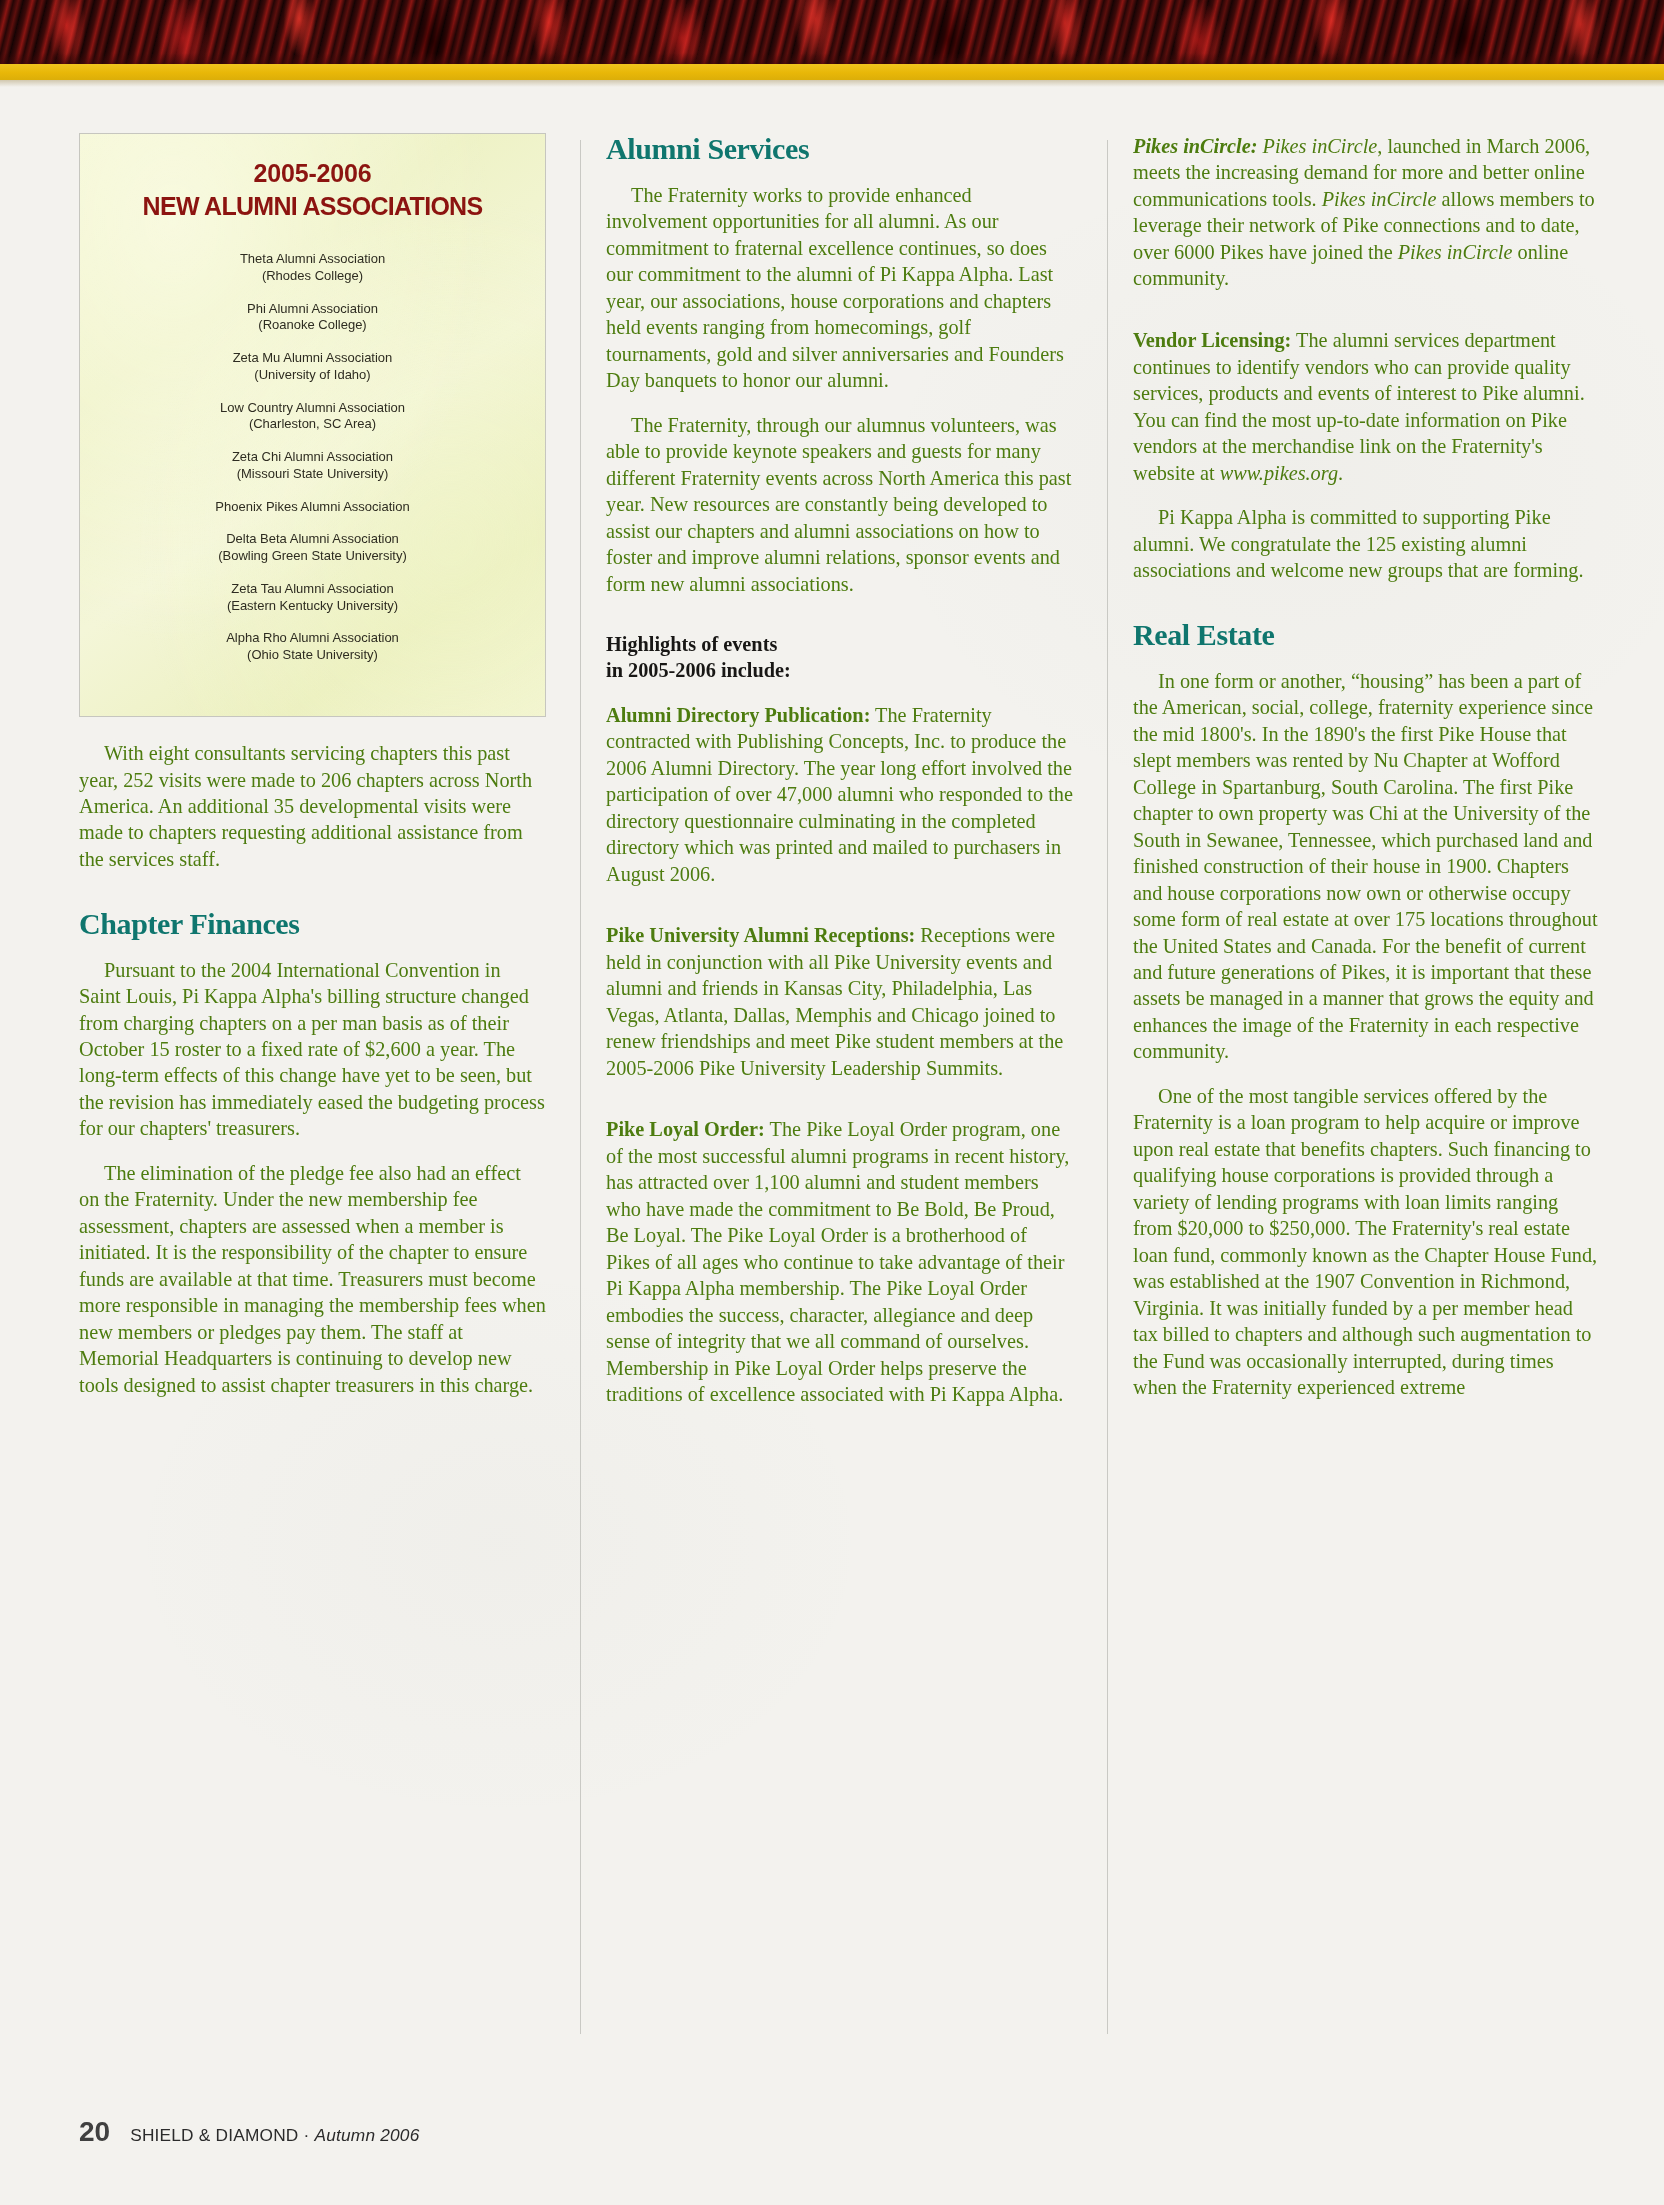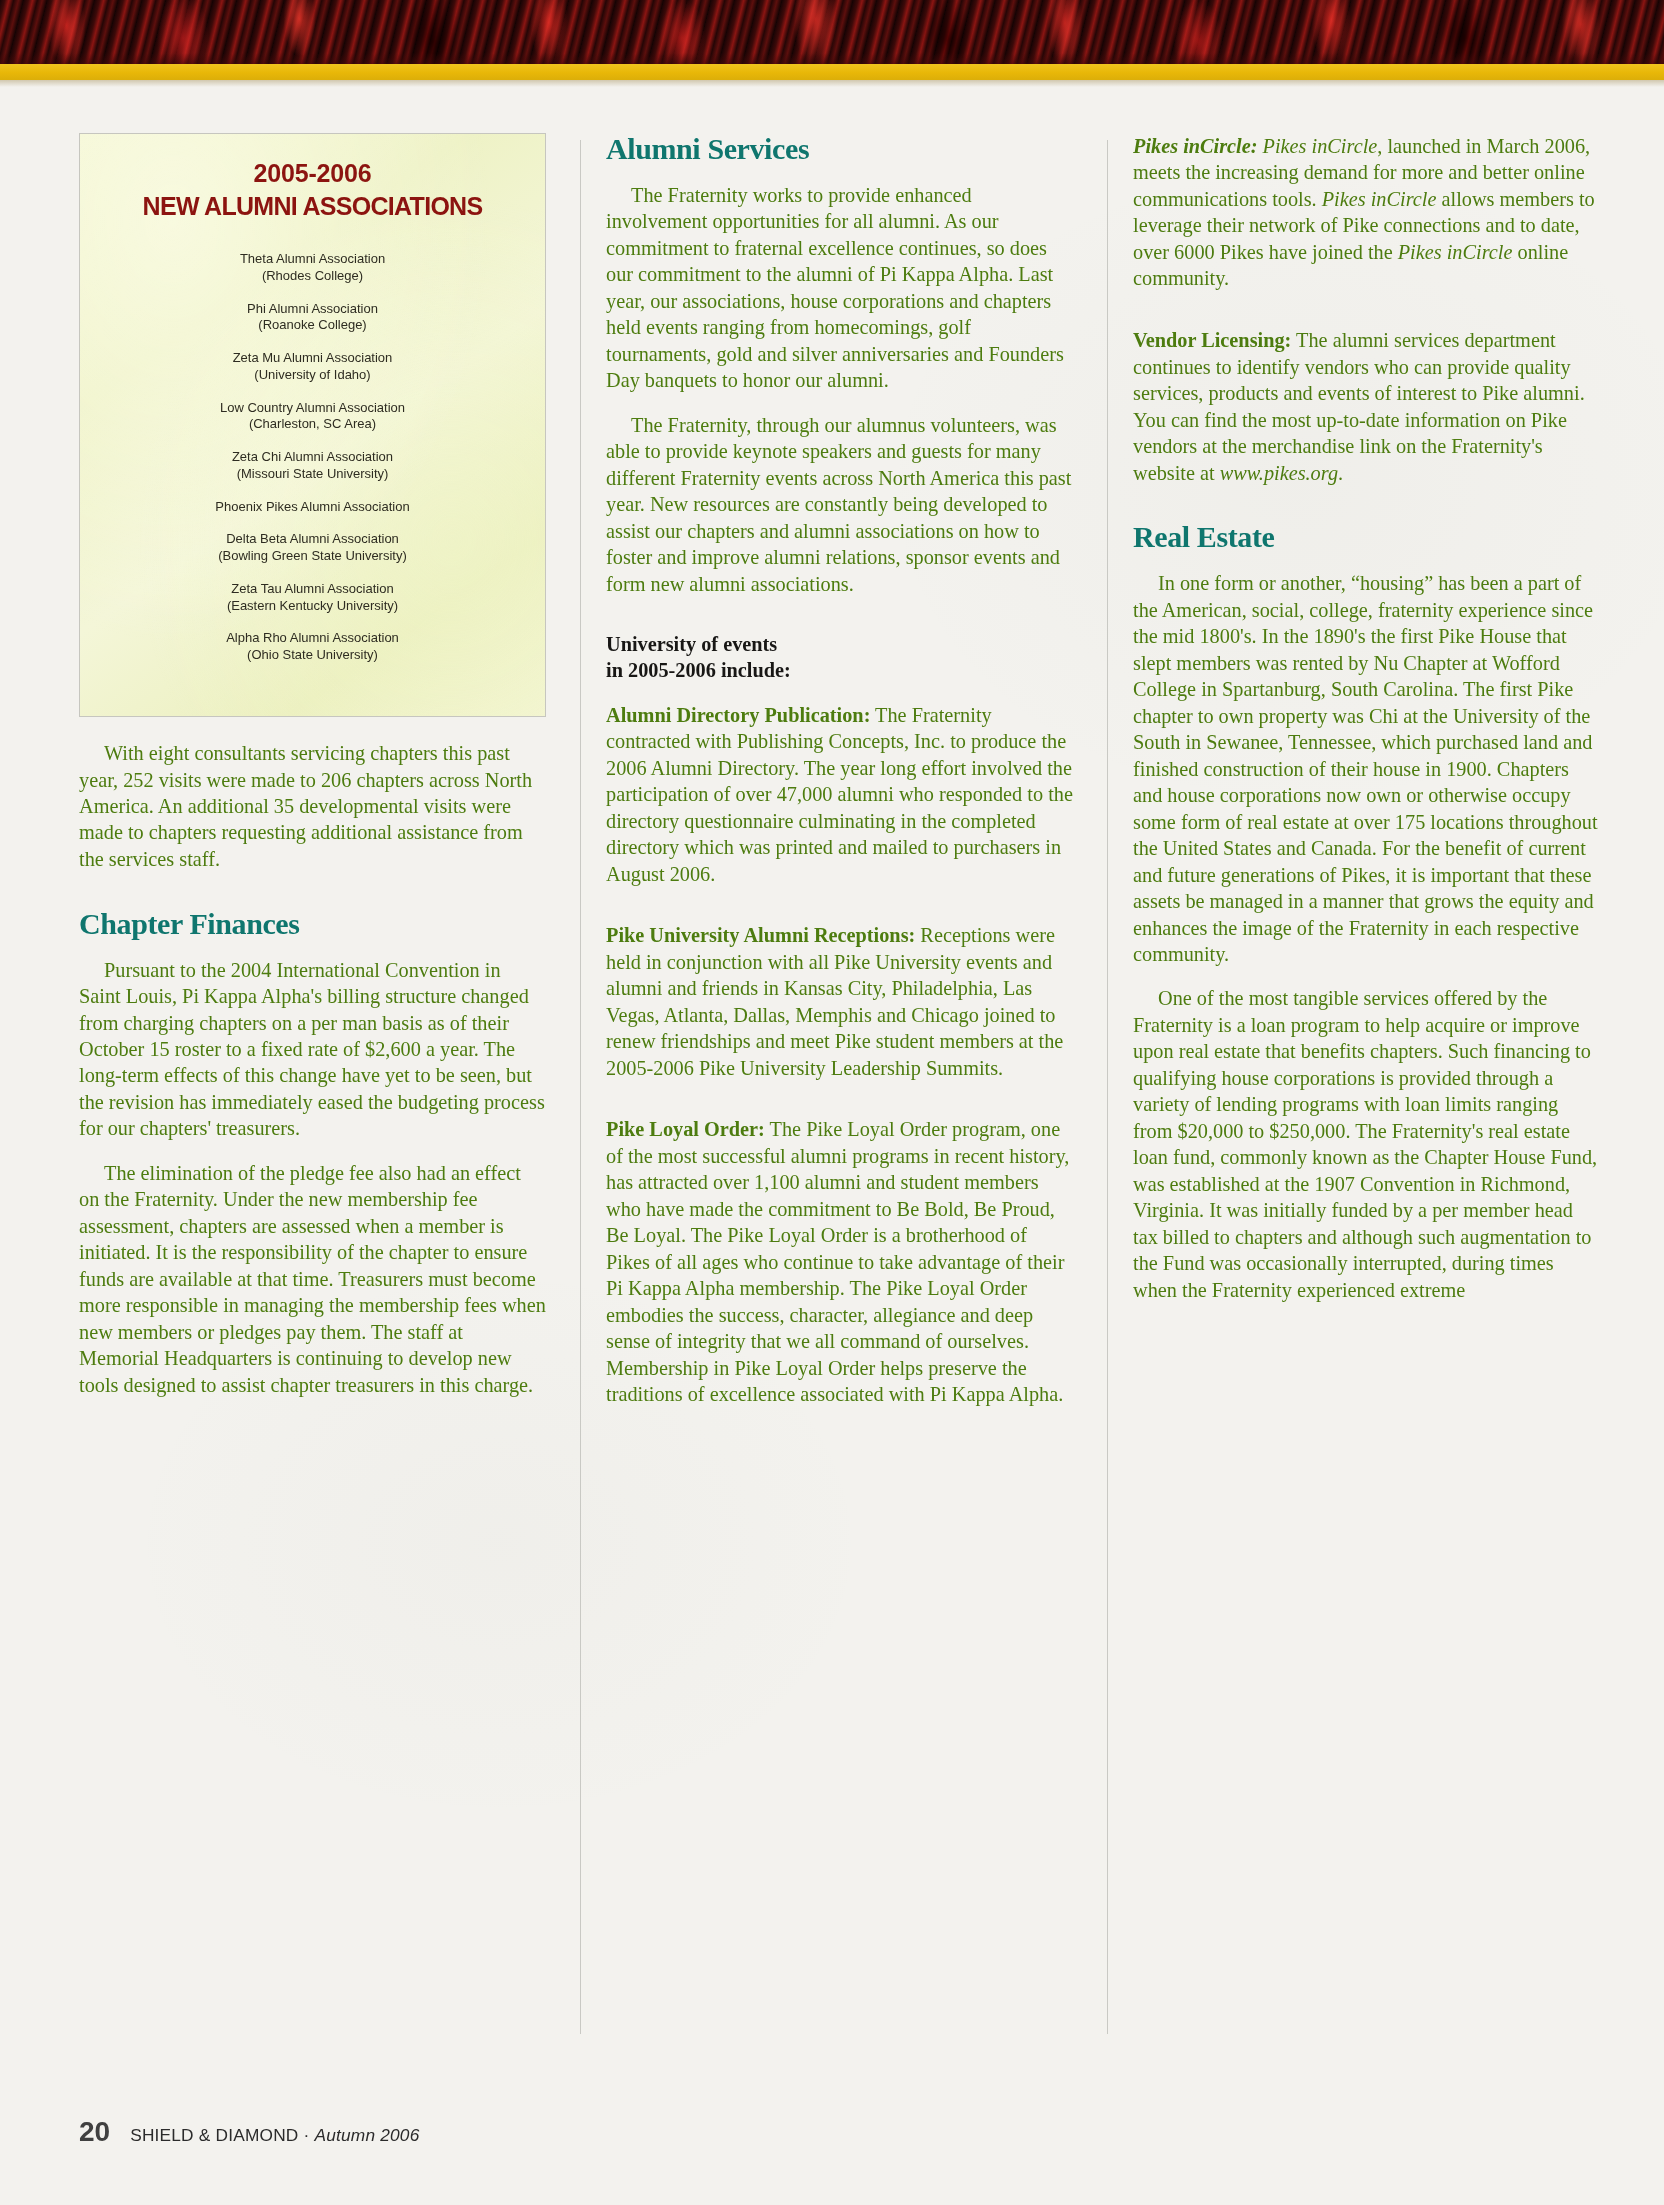--- a/index.html
+++ b/index.html
@@ -270,21 +270,21 @@
     <div class="col col-mid">
 
       <h2 class="section-head">Alumni Services</h2>
 
       <p class="body">The Fraternity works to provide enhanced involvement opportunities for all alumni. As our commitment to fraternal excellence continues, so does our commitment to the alumni of Pi Kappa Alpha. Last year, our associations, house corporations and chapters held events ranging from homecomings, golf tournaments, gold and silver anniversaries and Founders Day banquets to honor our alumni.</p>
       <p class="body">The Fraternity, through our alumnus volunteers, was able to provide keynote speakers and guests for many different Fraternity events across North America this past year. New resources are constantly being developed to assist our chapters and alumni associations on how to foster and improve alumni relations, sponsor events and form new alumni associations.</p>
 
       <div class="spacer-sm"></div>
 
       <h3 class="sub-head">
-        <span>University of events</span><br>
+        <span>Highlights of events</span><br>
         <span>in 2005-2006 include:</span>
       </h3>
 
       <p class="body noindent"><span class="lead">Alumni Directory Publication:</span><span> The Fraternity contracted with Publishing Concepts, Inc. to produce the 2006 Alumni Directory. The year long effort involved the participation of over 47,000 alumni who responded to the directory questionnaire culminating in the completed directory which was printed and mailed to purchasers in August 2006.</span></p>
 
       <div class="spacer-sm"></div>
 
       <p class="body noindent"><span class="lead">Pike University Alumni Receptions:</span><span> Receptions were held in conjunction with all Pike University events and alumni and friends in Kansas City, Philadelphia, Las Vegas, Atlanta, Dallas, Memphis and Chicago joined to renew friendships and meet Pike student members at the 2005-2006 Pike University Leadership Summits.</span></p>
 
       <div class="spacer-sm"></div>
@@ -293,20 +293,21 @@
     </div>
 
     <div class="col col-right">
 
       <p class="body noindent"><span class="bold-ital">Pikes inCircle:</span><span> </span><span class="ital">Pikes inCircle</span><span>, launched in March 2006, meets the increasing demand for more and better online communications tools. </span><span class="ital">Pikes inCircle</span><span> allows members to leverage their network of Pike connections and to date, over 6000 Pikes have joined the </span><span class="ital">Pikes inCircle</span><span> online community.</span></p>
 
       <div class="spacer-sm"></div>
 
       <p class="body noindent"><span class="lead">Vendor Licensing:</span><span> The alumni services department continues to identify vendors who can provide quality services, products and events of interest to Pike alumni. You can find the most up-to-date information on Pike vendors at the merchandise link on the Fraternity's website at </span><span class="ital">www.pikes.org</span><span>.</span></p>
 
+      <p class="body">Pi Kappa Alpha is committed to supporting Pike alumni. We congratulate the 125 existing alumni associations and welcome new groups that are forming.</p>
 
       <div class="spacer-sm"></div>
 
       <h2 class="section-head">Real Estate</h2>
 
       <p class="body">In one form or another, “housing” has been a part of the American, social, college, fraternity experience since the mid 1800's. In the 1890's the first Pike House that slept members was rented by Nu Chapter at Wofford College in Spartanburg, South Carolina. The first Pike chapter to own property was Chi at the University of the South in Sewanee, Tennessee, which purchased land and finished construction of their house in 1900. Chapters and house corporations now own or otherwise occupy some form of real estate at over 175 locations throughout the United States and Canada. For the benefit of current and future generations of Pikes, it is important that these assets be managed in a manner that grows the equity and enhances the image of the Fraternity in each respective community.</p>
       <p class="body tight">One of the most tangible services offered by the Fraternity is a loan program to help acquire or improve upon real estate that benefits chapters. Such financing to qualifying house corporations is provided through a variety of lending programs with loan limits ranging from $20,000 to $250,000. The Fraternity's real estate loan fund, commonly known as the Chapter House Fund, was established at the 1907 Convention in Richmond, Virginia. It was initially funded by a per member head tax billed to chapters and although such augmentation to the Fund was occasionally interrupted, during times when the Fraternity experienced extreme</p>
     </div>
 
   </div>

